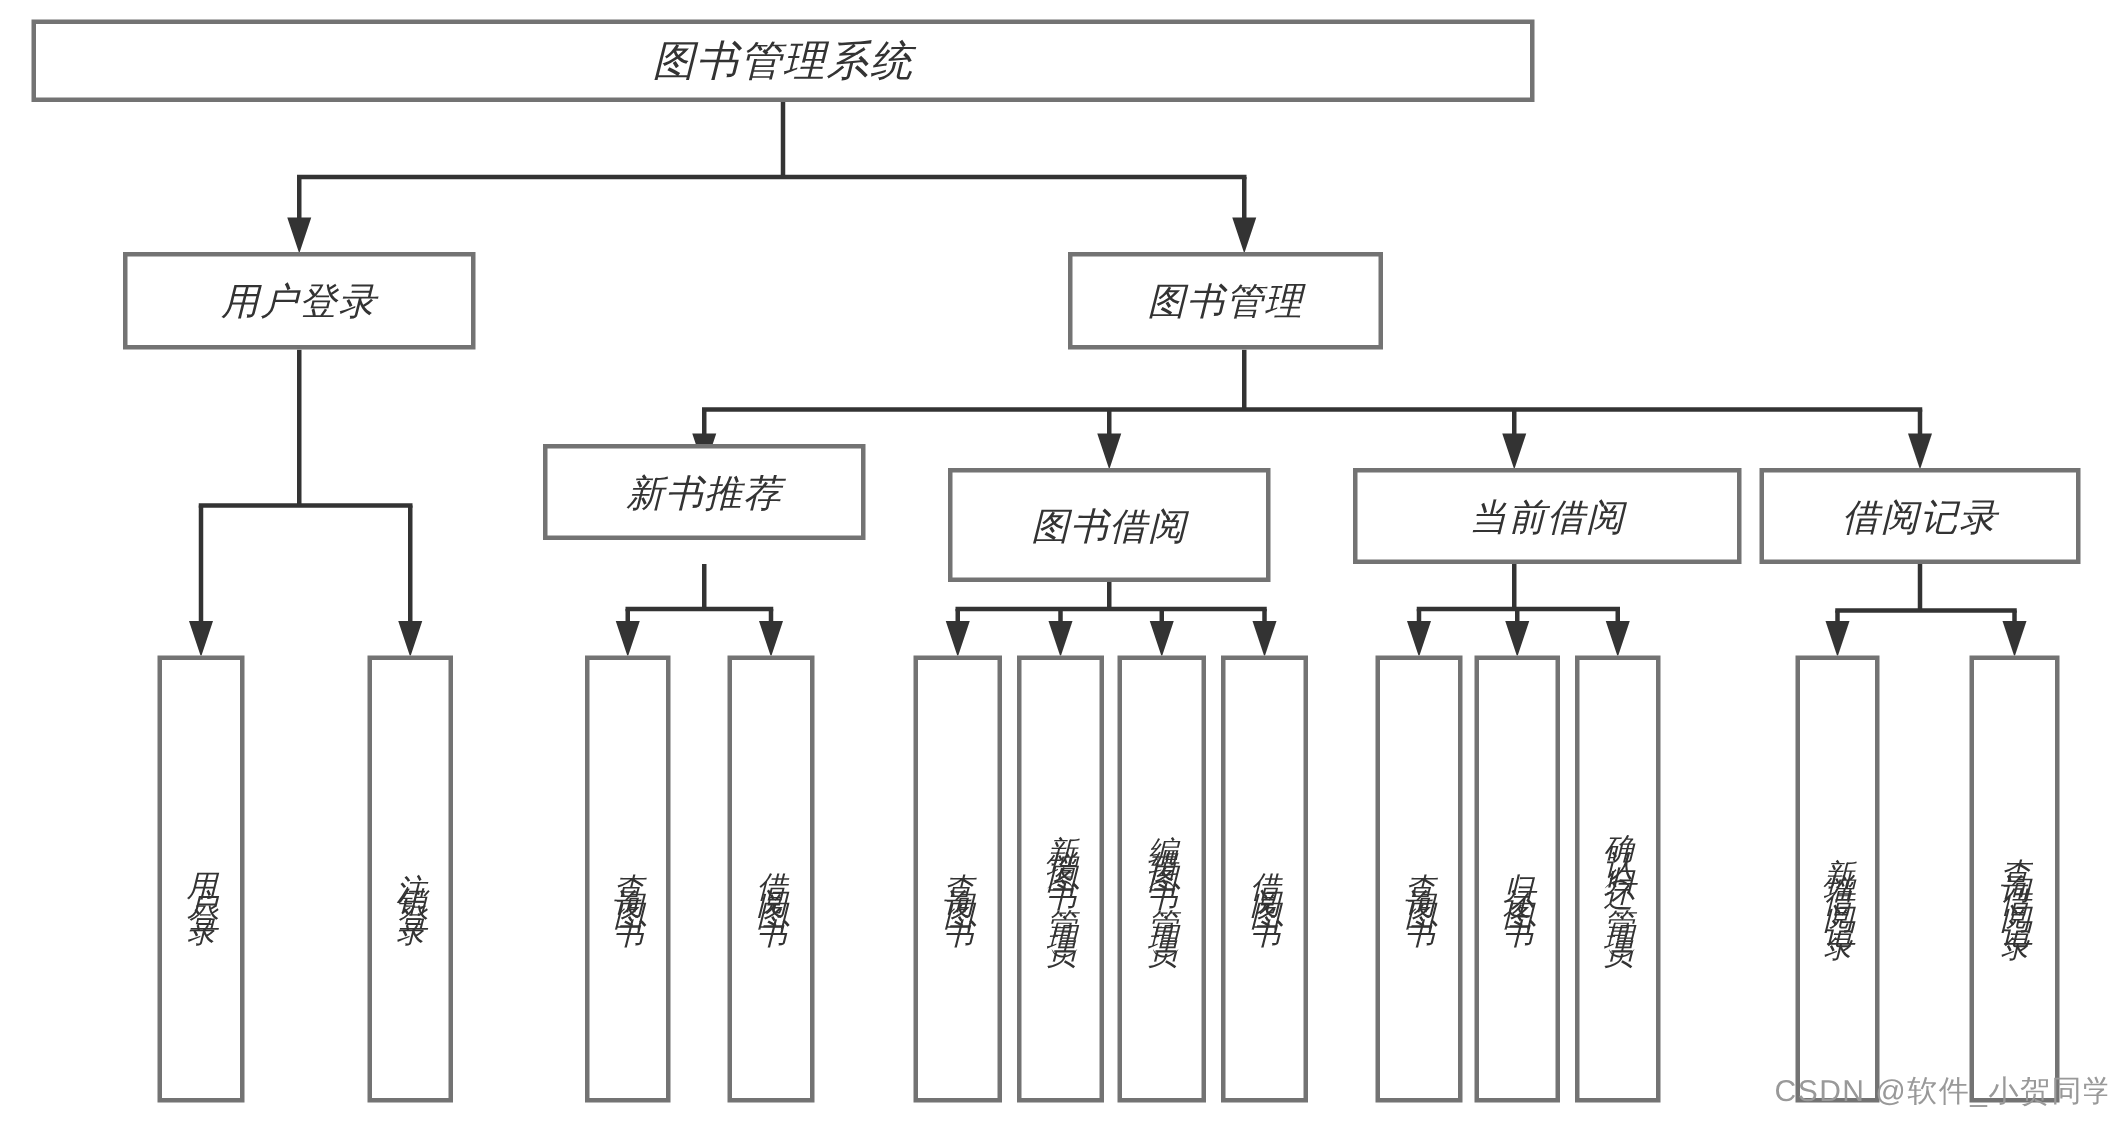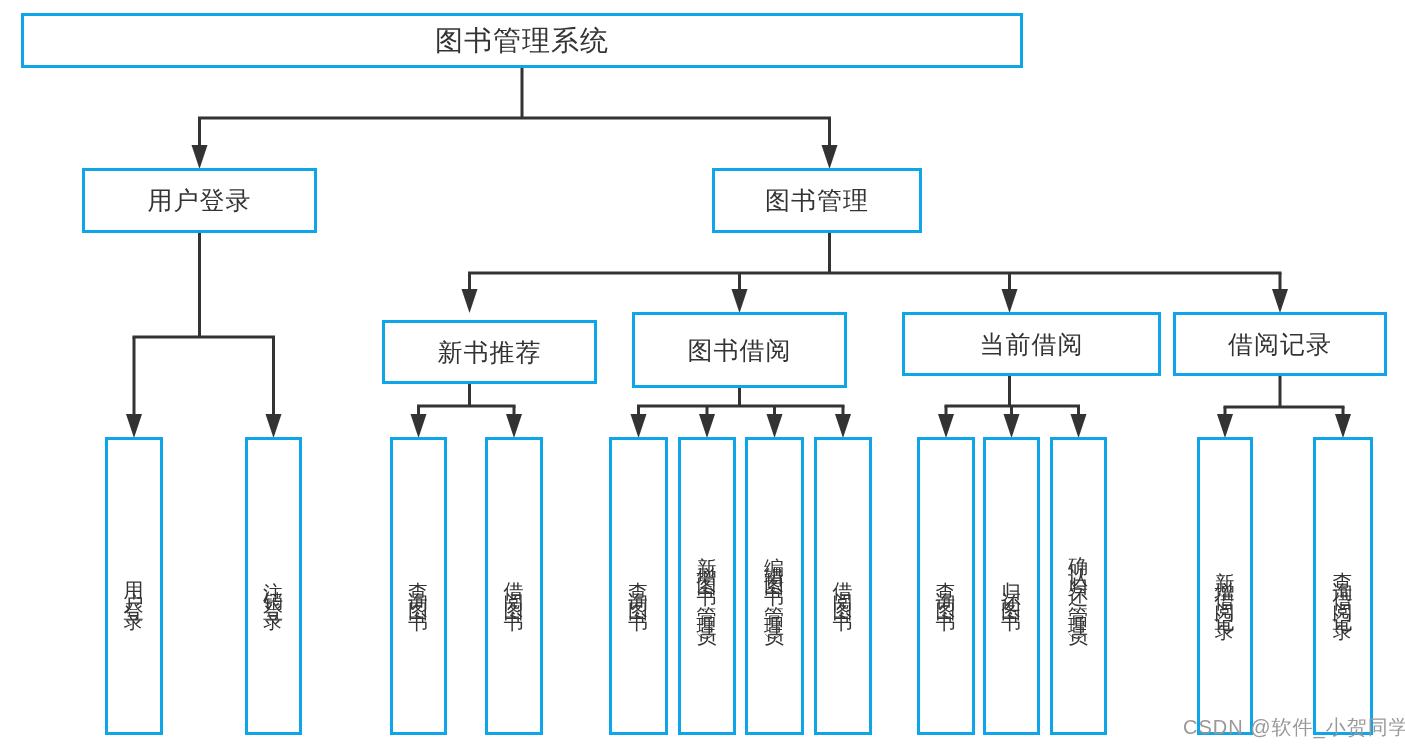--- a/index.html
+++ b/index.html
@@ -8,26 +8,27 @@
     width:1405px;height:747px;
     background:#ffffff;
     font-family:"Liberation Sans", sans-serif;
     overflow:hidden;
   }
   #edges{position:absolute;left:0;top:0;width:1405px;height:747px;z-index:1;}
   .node{
     position:absolute;
     box-sizing:border-box;
     background:#ffffff;
-    border:3px solid #0ea5e9;
+    border:3px solid #737373;
     display:flex;
     align-items:center;
     justify-content:center;
     z-index:2;
     color:#333333;
+    font-style:italic;
   }
   .node.h .lbl{
     font-size:25px;
     letter-spacing:1px;
     white-space:nowrap;
     color:#333333;
   }
   .node.root .lbl{font-size:28px;}
   .node.v .lbl{
     writing-mode:vertical-rl;
@@ -108,21 +109,21 @@
   <div id="nodes">
       <div class="node h root" style="left: 21px; top: 13px; width: 1002px; height: 55px;">
         <span class="lbl">图书管理系统</span>
       </div>
       <div class="node h" style="left: 82px; top: 168px; width: 235px; height: 65px;">
         <span class="lbl">用户登录</span>
       </div>
       <div class="node h" style="left: 712px; top: 168px; width: 210px; height: 65px;">
         <span class="lbl">图书管理</span>
       </div>
-      <div class="node h" style="left: 362px; top: 320px; width: 215px; height: 64px; margin-left: 20px;">
+      <div class="node h" style="left: 362px; top: 296px; width: 215px; height: 64px;">
         <span class="lbl">新书推荐</span>
       </div>
       <div class="node h" style="left: 632px; top: 312px; width: 215px; height: 76px;">
         <span class="lbl">图书借阅</span>
       </div>
       <div class="node h" style="left: 902px; top: 312px; width: 259px; height: 64px;">
         <span class="lbl">当前借阅</span>
       </div>
       <div class="node h" style="left: 1173px; top: 312px; width: 214px; height: 64px; text-align: right;">
         <span class="lbl">借阅记录</span>

